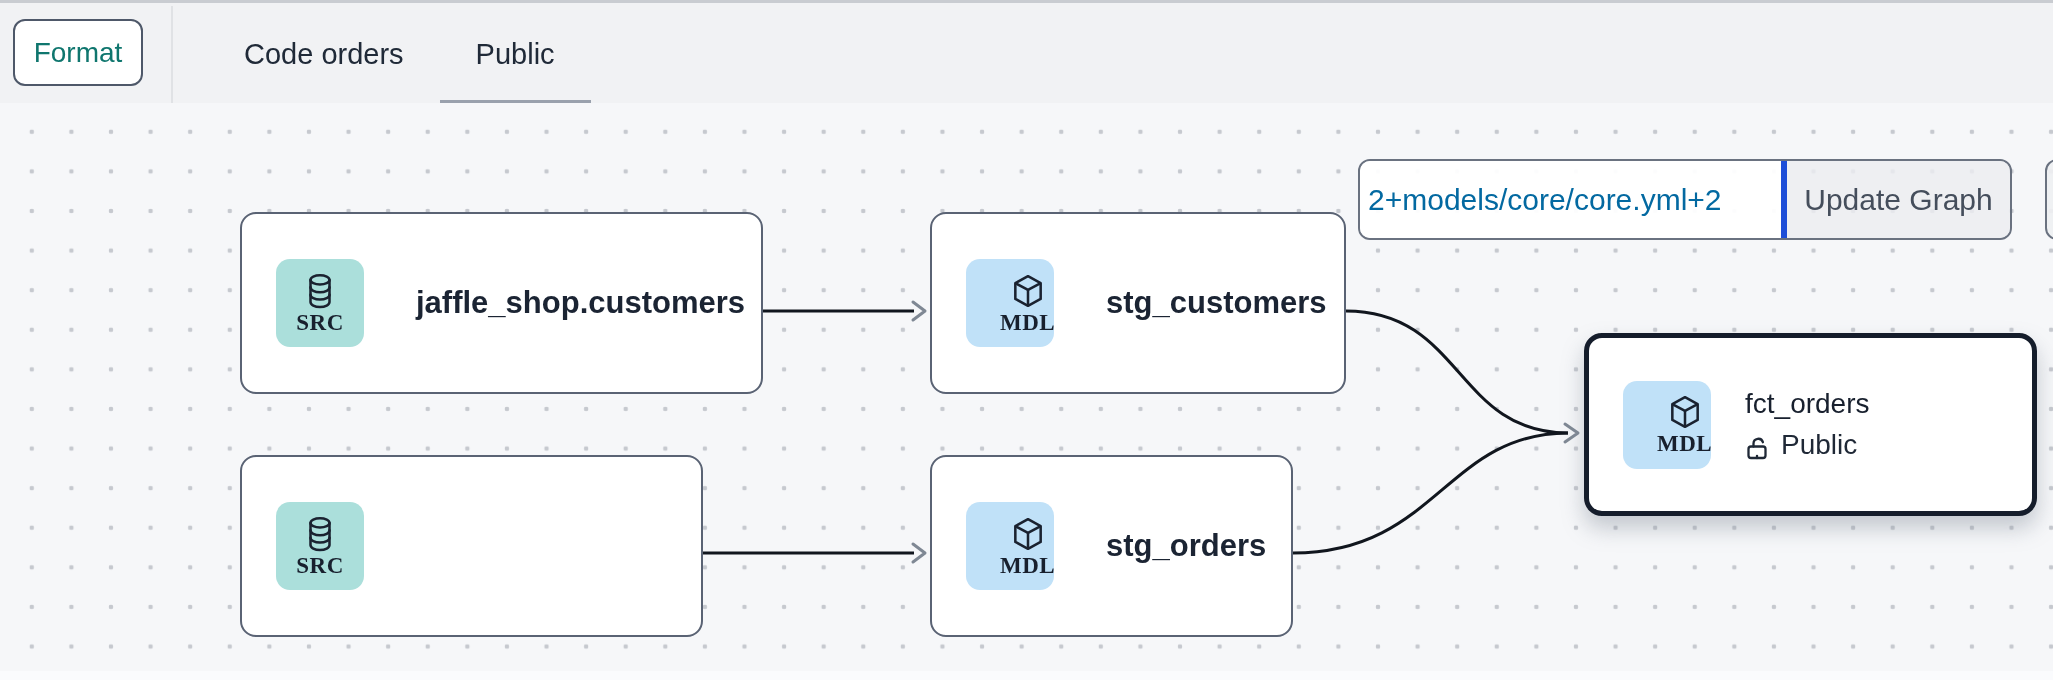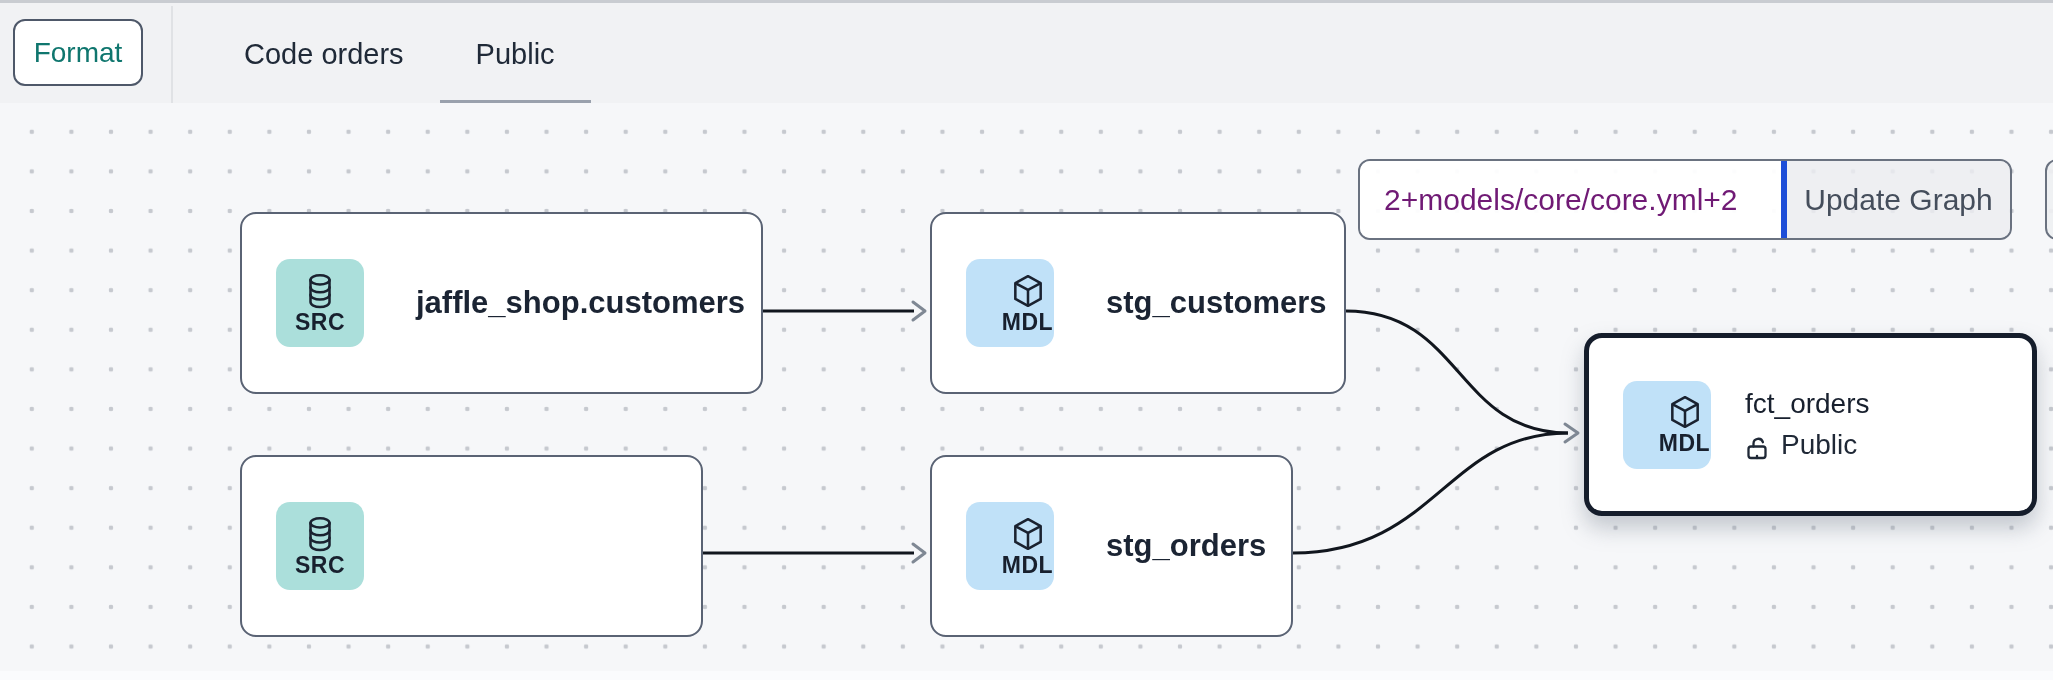--- a/index.html
+++ b/index.html
@@ -80,20 +80,21 @@
     left: 1584px; top: 333px; width: 453px; height: 183px;
     border: 5px solid #151d2b; border-radius: 18px;
     box-shadow: 0 12px 22px rgba(125,133,148,0.42);
   }
 
   .badge {
     width: 88px; height: 88px; border-radius: 14px;
     flex: 0 0 88px;
     display: flex; flex-direction: column; align-items: center; justify-content: center;
     gap: 2px;
+    font-family: Liberation Serif, serif;
   }
   .badge.src { background: #abdfdb; }
   .badge.mdl { background: #c0e1f8; padding-left: 35px; }
   .badge .badge-label {
     font-size: 23px; font-weight: 600; color: #18202e; letter-spacing: 0.5px;
     line-height: 1;
   }
   .badge svg { display: block; }
 
   .node-label {
@@ -111,22 +112,22 @@
   .selector-group {
     position: absolute; left: 1358px; top: 159px; width: 654px; height: 81px;
     border: 2px solid #6a7280; border-radius: 12px;
     display: flex; overflow: hidden;
   }
   .selector-input {
     width: 421px; height: 100%;
     border: none; outline: none;
     background: rgba(255,255,255,0.95);
     font-family: "Liberation Sans", sans-serif;
-    font-size: 30px; color: #701a75;
-    padding: 0 24px;
+    font-size: 30px; color: #0369a1;
+    padding: 0 8px;
   }
   .update-btn {
     flex: 1; height: 100%;
     border: none; border-left: 6px solid #1d4ed8;
     background: rgba(235,237,240,0.82);
     font-family: "Liberation Sans", sans-serif;
     font-size: 30px; color: #454e5c;
     display: flex; align-items: center; justify-content: center;
     cursor: pointer;
   }

